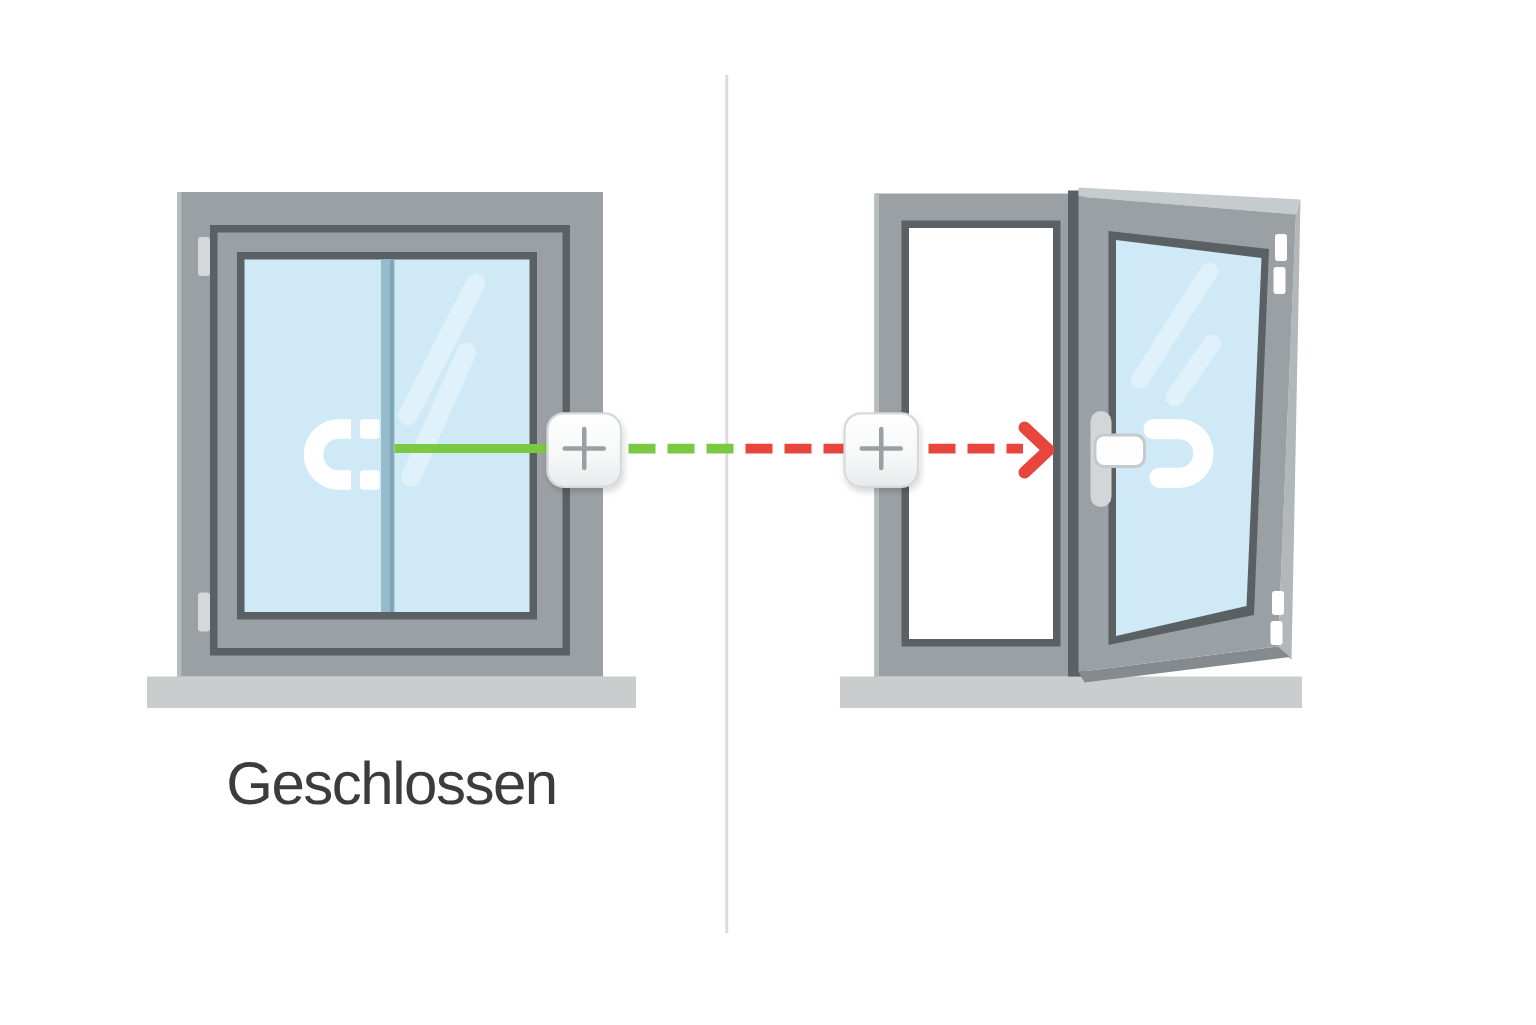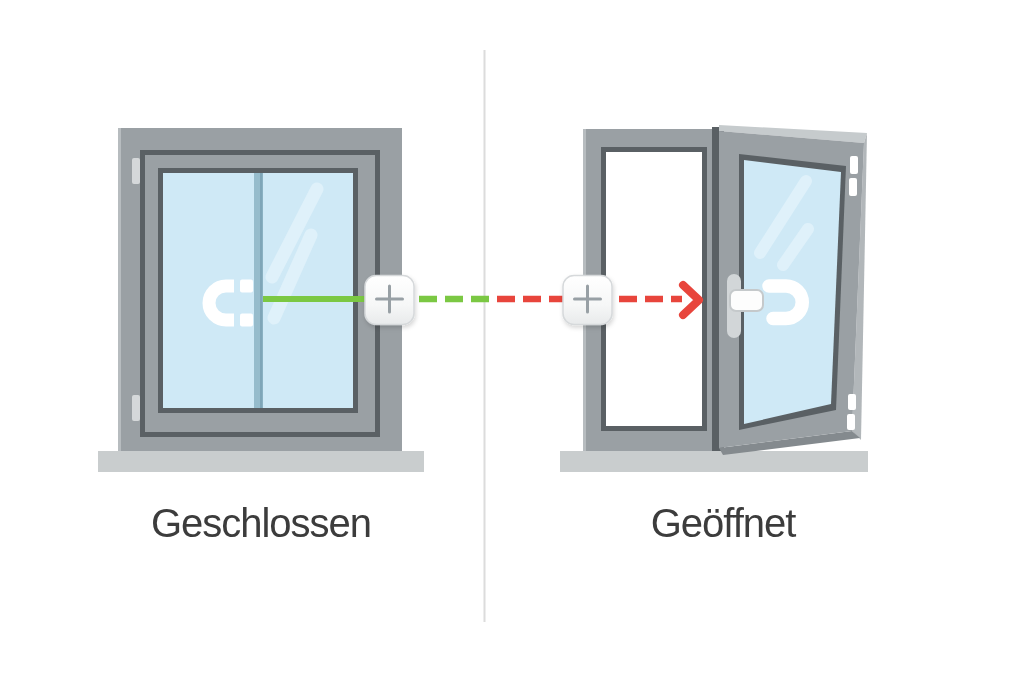--- a/index.html
+++ b/index.html
@@ -111,14 +111,13 @@
   <g>
     <rect x="563" y="275.5" width="49" height="49" rx="11" fill="url(#sensorGrad)" stroke="#d6d9db" stroke-width="1.5" filter="url(#softShadow)"></rect>
     <g stroke="#98a0a5" stroke-width="3" stroke-linecap="round">
       <line x1="574.5" y1="299" x2="600.5" y2="299"></line>
       <line x1="587.5" y1="286" x2="587.5" y2="312"></line>
     </g>
   </g>
 </svg>
 
 <div class="caption left">Geschlossen</div>
-<div class="caption right">Geöffnet</div>
 </div>
 
 </body></html>

